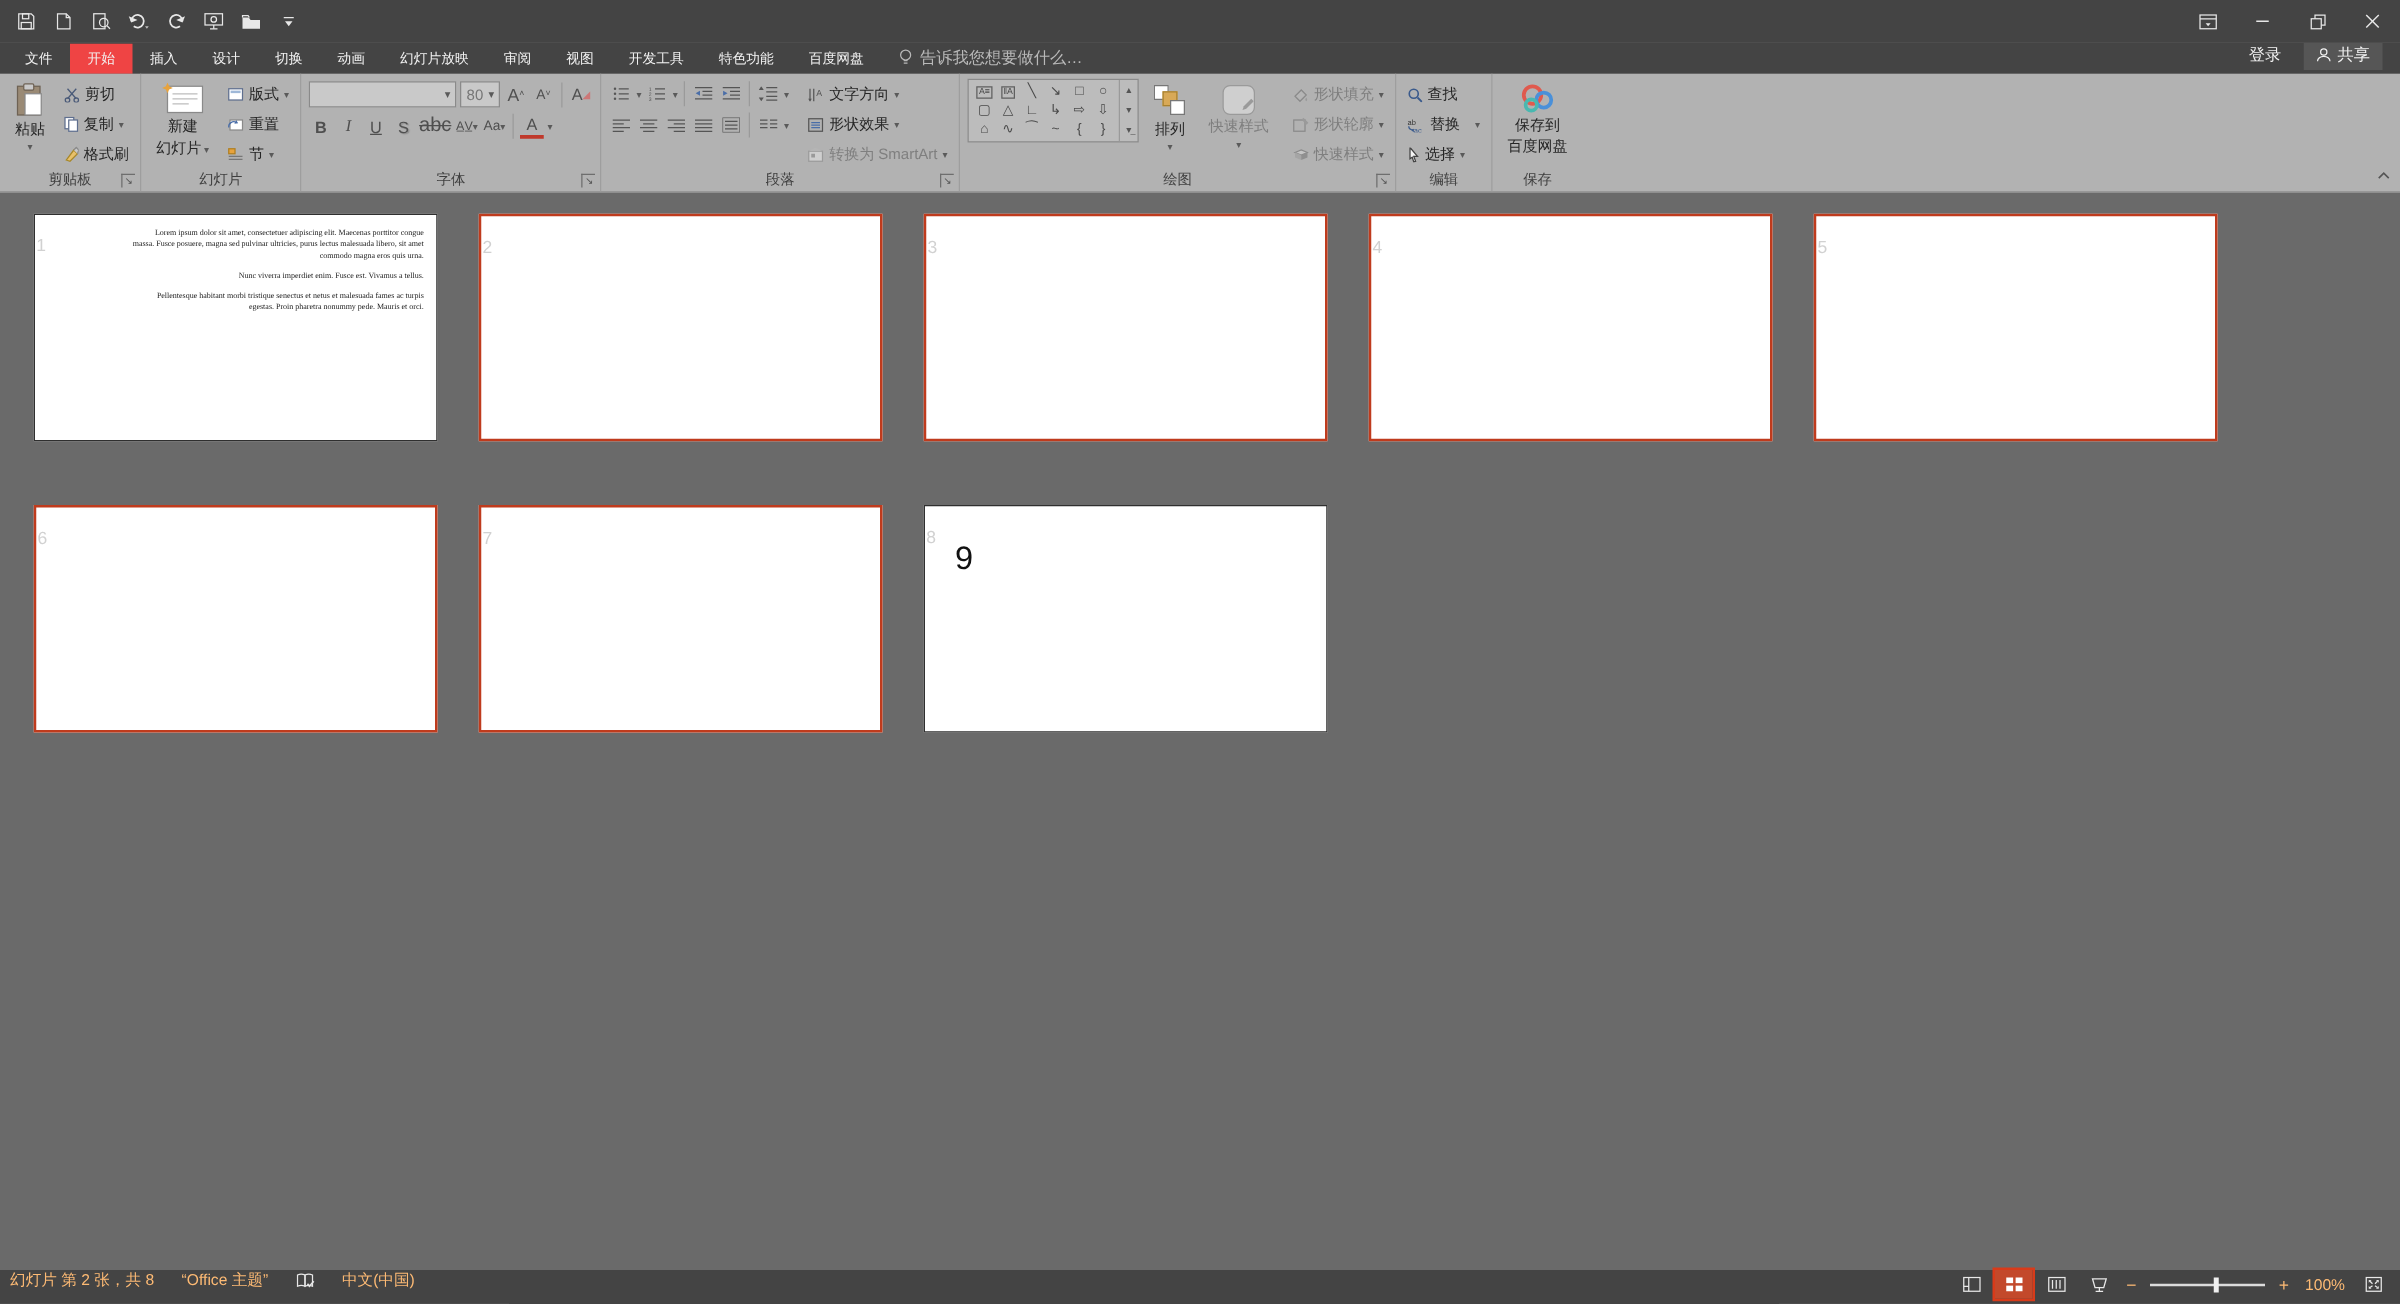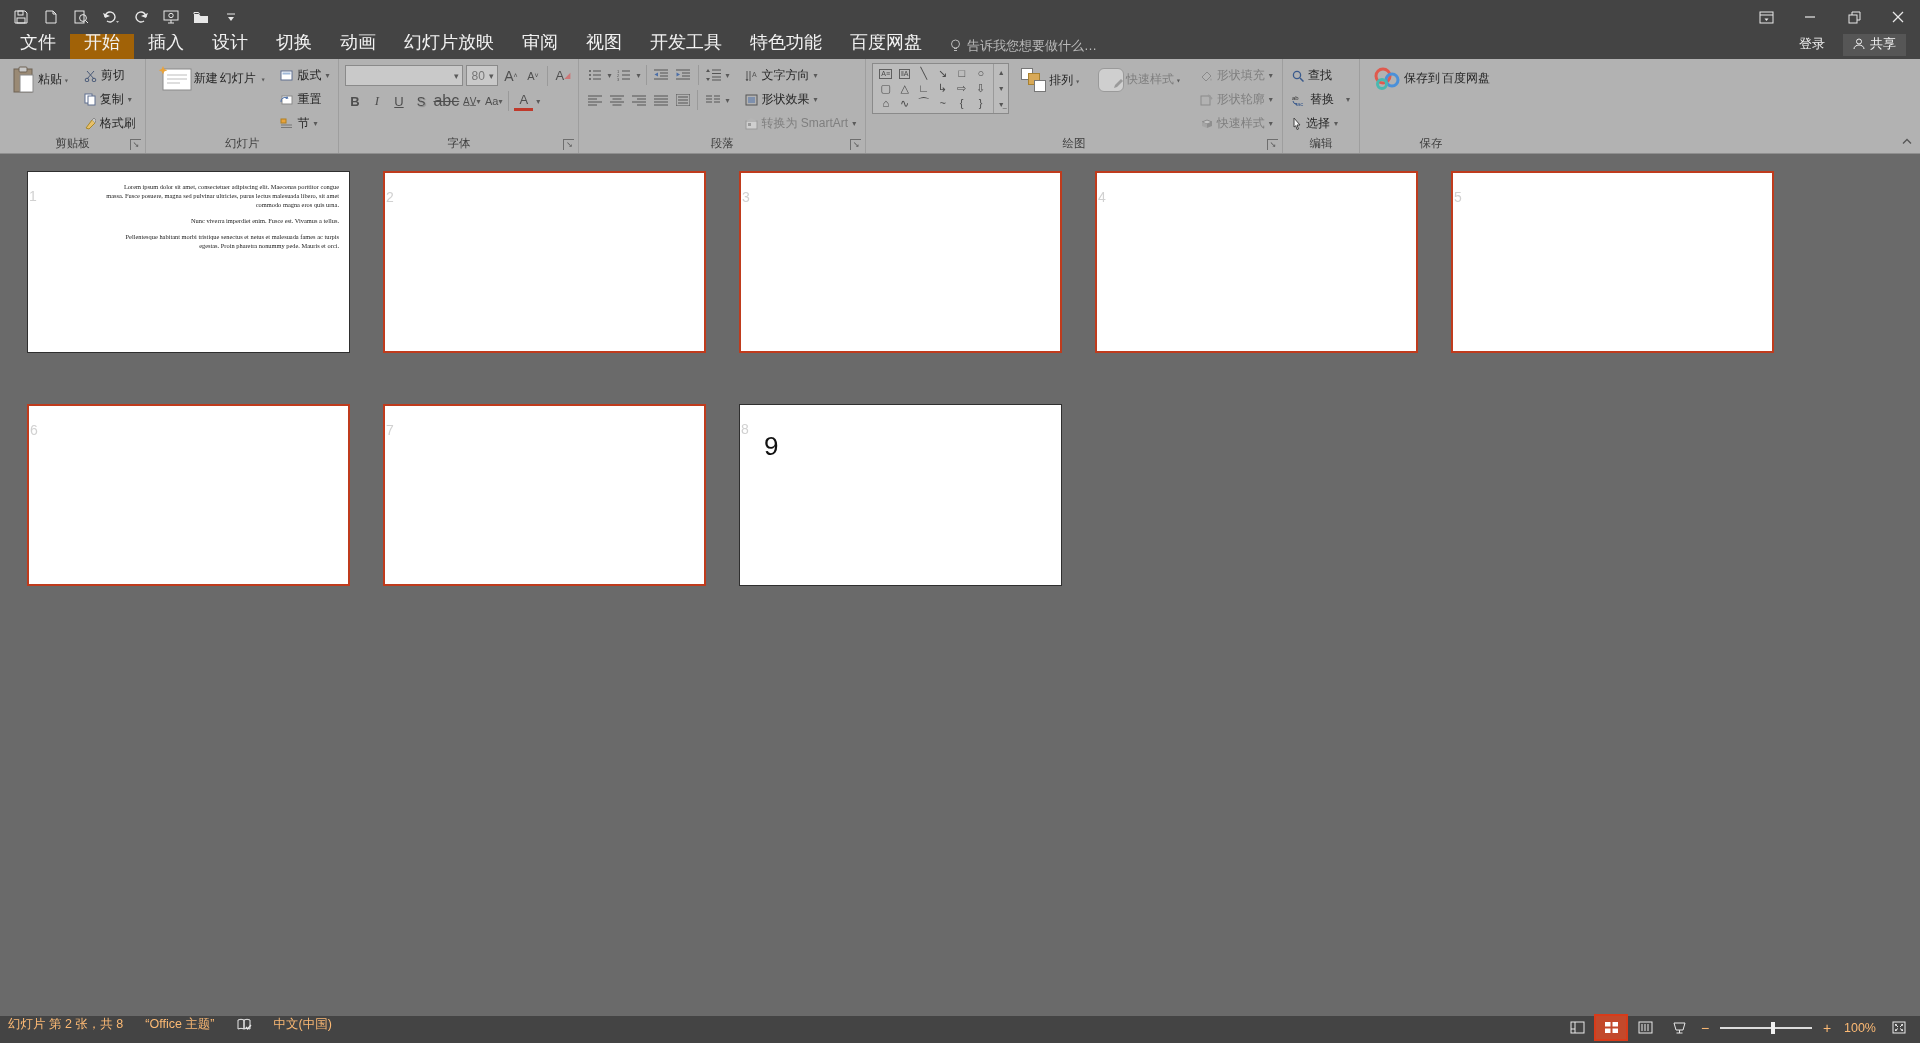--- a/index.html
+++ b/index.html
@@ -11,34 +11,34 @@
   .qat { display:flex; align-items:center; gap:4px; padding-left:8px; }
   .qat-btn { width:26px; height:26px; display:flex; align-items:center; justify-content:center; cursor:default; }
   .qat-btn svg { display:block; }
   .title-text { position:absolute; left:0; right:0; text-align:center; font-size:13.5px; color:#f0f0f0; pointer-events:none; }
   .win-controls { margin-left:auto; display:flex; height:34px; }
   .win-btn { width:44px; height:34px; display:flex; align-items:center; justify-content:center; }
 
   
   .tabrow { height:25px; background:#444444; display:flex; align-items:flex-end; color:#f2f2f2; }
   .tabs { display:flex; align-items:flex-end; height:25px; padding-left:6px; }
-  .tab { padding:4px 14px 5px 14px; font-size:18px; white-space:nowrap; cursor:default; }
-  .tab.active { background:#a16207; }
+  .tab { padding:4px 14px 5px 14px; font-size:11px; white-space:nowrap; cursor:default; }
+  .tab.active { background:#ef4444; }
   .tellme { display:flex; align-items:center; gap:6px; margin-left:14px; padding-bottom:4px; color:#b9b9b9; font-size:13px; }
   .tab-right { margin-left:auto; display:flex; align-items:center; gap:18px; padding-right:14px; padding-bottom:3px; font-size:13px; color:#f2f2f2; }
   .share-wrap { display:flex; align-items:center; gap:5px; background:#565656; padding:3px 10px; }
 
   
   .ribbon { height:95px; background:#b2b2b2; display:flex; align-items:stretch; position:relative; border-bottom:1px solid #8f8f8f; }
   .group { display:flex; flex-direction:column; position:relative; padding:4px 6px 0 6px; }
   .group + .group { border-left:1px solid #9e9e9e; }
   .group-body { flex:1; display:flex; align-items:flex-start; gap:6px; }
   .group-label { height:20px; display:flex; align-items:center; justify-content:center; font-size:11.5px; color:#3f3f3f; position:relative; }
   .launcher { position:absolute; right:-2px; bottom:3px; width:11px; height:11px; border-left:1px solid #6e6e6e; border-top:1px solid #6e6e6e; font-size:8px; line-height:9px; text-align:center; color:#555; cursor:default; }
-  .bigbtn { display:flex; flex-direction:row; align-items:center; justify-content:flex-start; padding:3px 6px; gap:2px; font-size:12px; cursor:default;font-family:Liberation Mono, monospace; }
+  .bigbtn { display:flex; flex-direction:column; align-items:center; justify-content:flex-start; padding:3px 6px; gap:2px; font-size:12px; cursor:default; }
   .bigbtn .lbl { line-height:1.25; text-align:center; }
   .stackcol { display:flex; flex-direction:column; justify-content:flex-start; gap:3px; padding-top:2px; }
   .smallbtn { display:flex; align-items:center; gap:4px; font-size:12px; padding:2px 3px; white-space:nowrap; cursor:default; }
   .smallbtn.disabled, .bigbtn.disabled { color:#7f7f7f; }
   .arrow { font-size:8px; color:#5a5a5a; }
   .rowflex { display:flex; align-items:center; gap:3px; }
   .fontrows { display:flex; flex-direction:column; gap:5px; padding-top:2px; }
   .combo { background:#c9c9c9; border:1px solid #8a8a8a; height:21px; display:flex; align-items:center; justify-content:space-between; padding:0 4px; color:#767676; }
   .combo .arrow { font-size:9px; }
   .glyphbtn { min-width:19px; height:19px; display:flex; align-items:center; justify-content:center; font-size:13px; color:#4f4f4f; cursor:default; }

